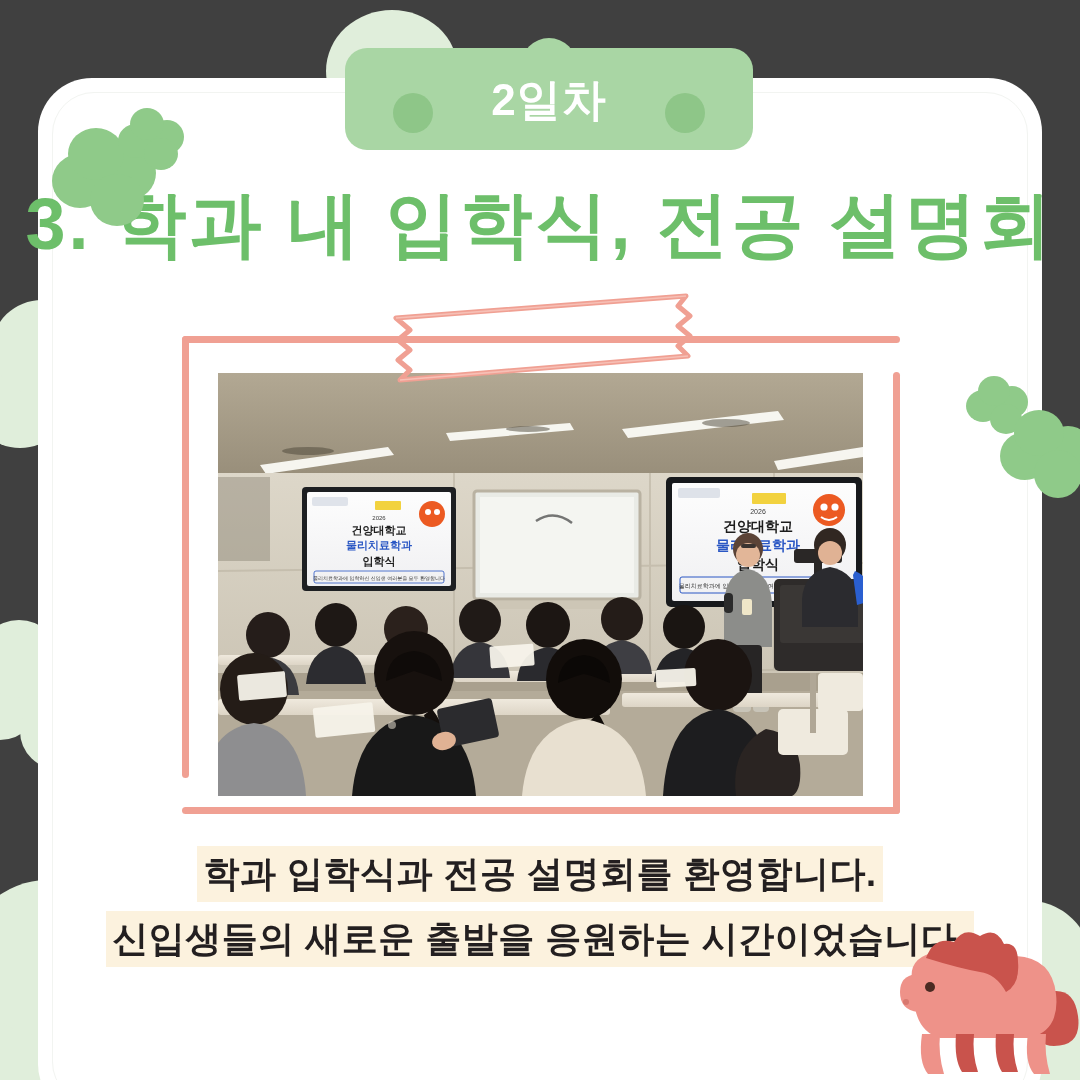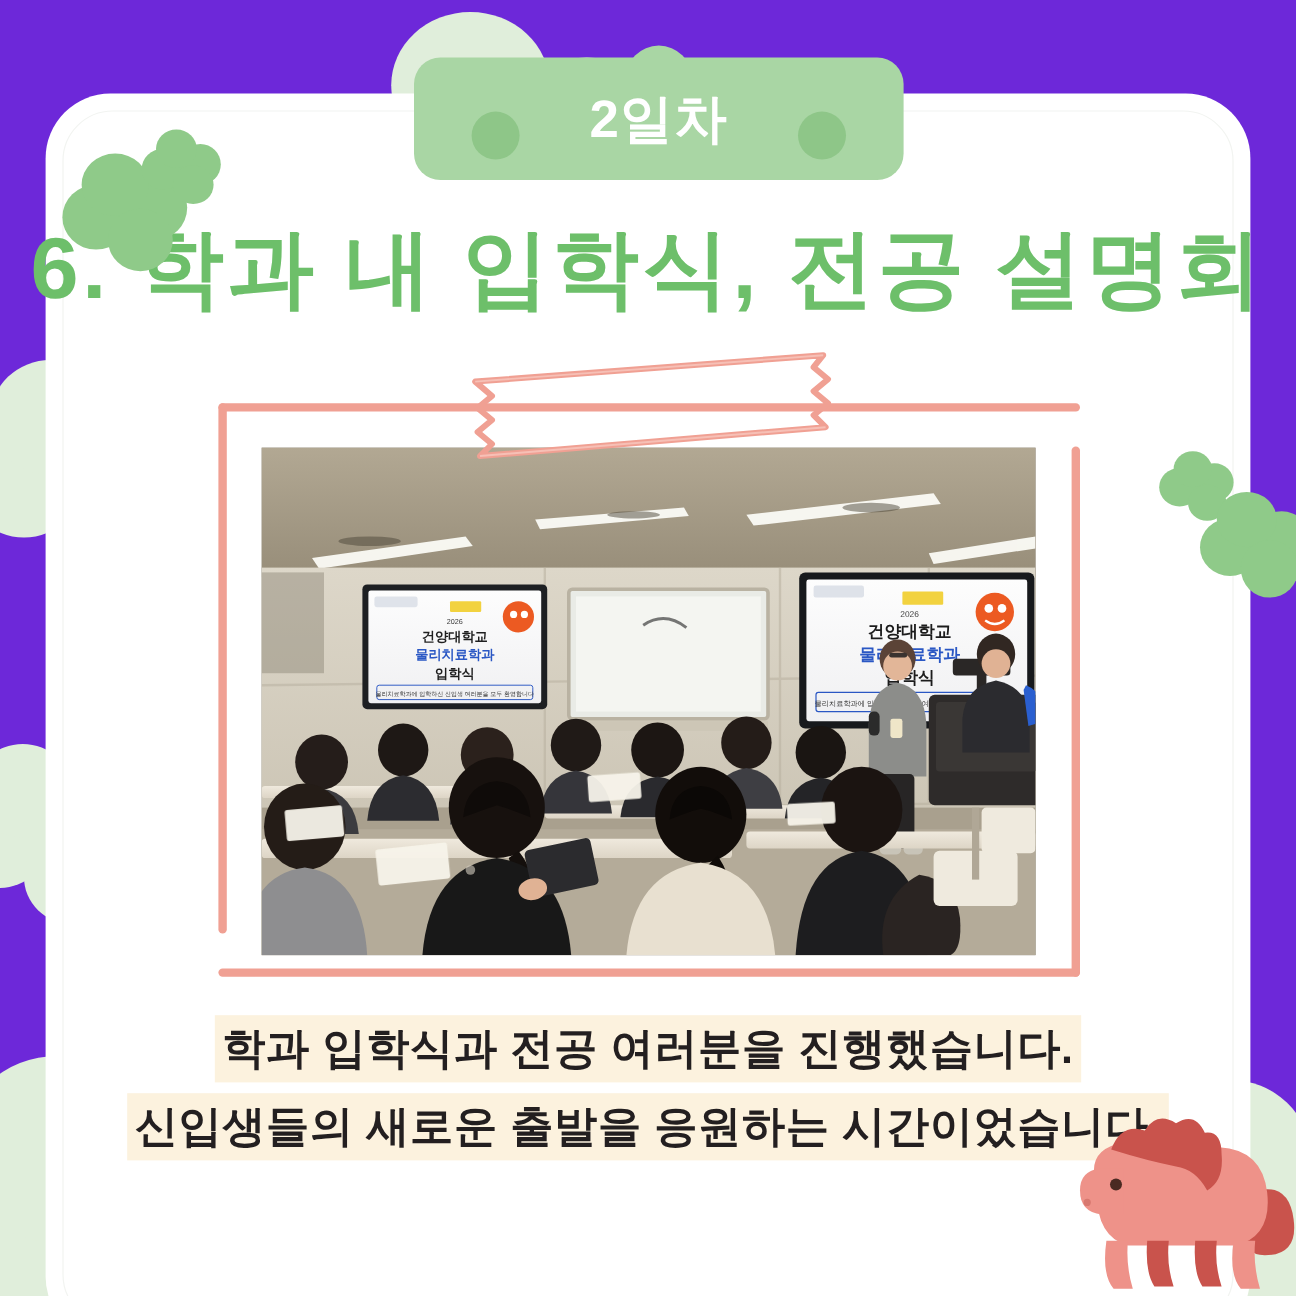--- a/index.html
+++ b/index.html
@@ -8,21 +8,21 @@
     width: 1080px;
     height: 1080px;
     overflow: hidden;
     font-family: "Liberation Sans", sans-serif;
   }
 
   #stage {
     position: relative;
     width: 1080px;
     height: 1080px;
-    background: #6d28d9;
+    background: #404040;
     overflow: hidden;
   }
 
   
   .bg-clover {
     position: absolute;
     pointer-events: none;
   }
   .bg-clover i {
     position: absolute;
@@ -246,21 +246,21 @@
 
   <div id="badge-wrap">
     <div id="badge-notch"></div>
     <div id="badge-body">
       <div class="badge-dot left"></div>
       <div class="badge-dot right"></div>
     </div>
     <div id="badge-label">2일차</div>
   </div>
 
-  <div id="title">6. 학과 내 입학식, 전공 설명회</div>
+  <div id="title">3. 학과 내 입학식, 전공 설명회</div>
 
   <div class="clover" style="left:52px; top:128px; width:104px; height:98px;">
     <i style="left:0;   top:26px; width:56px; height:54px;"></i>
     <i style="left:50px;top:18px; width:54px; height:54px;"></i>
     <i style="left:16px;top:0;    width:56px; height:52px;"></i>
     <i style="left:38px;top:46px; width:54px; height:52px;"></i>
   </div>
   <div class="clover" style="left:118px; top:108px; width:66px; height:62px;">
     <i style="left:0;   top:16px; width:36px; height:34px;"></i>
     <i style="left:32px;top:12px; width:34px; height:34px;"></i>
@@ -459,21 +459,21 @@
                  L32 80 L20 70 L32 60 L20 50 L32 40 L18 28 Z"></path>
       </g>
       <g stroke="#f7c2b8" stroke-width="1.6" fill="none" opacity="0.95">
         <path d="M18 28 L308 6"></path>
         <path d="M22 90 L310 66"></path>
       </g>
     </svg>
   </div>
 
   <div id="caption">
-    <span class="cap-line">학과 입학식과 전공 여러분을 진행했습니다.</span>
+    <span class="cap-line">학과 입학식과 전공 설명회를 환영합니다.</span>
     <span class="cap-line">신입생들의 새로운 출발을 응원하는 시간이었습니다.</span>
   </div>
 
   <div id="horse">
     <svg width="182" height="150" viewBox="0 0 182 150">
 
       <path d="M150 62 q26 -6 30 24 q4 30 -24 30 q-18 0 -20 -22 z" fill="#c9534c"></path>
 
       <path d="M16 58 q-10 -30 22 -36 q16 -3 28 4 l52 0 q36 2 40 38 q4 36 -26 44 l-90 0 q-28 -8 -26 -50 z" fill="#ee9289"></path>
 

